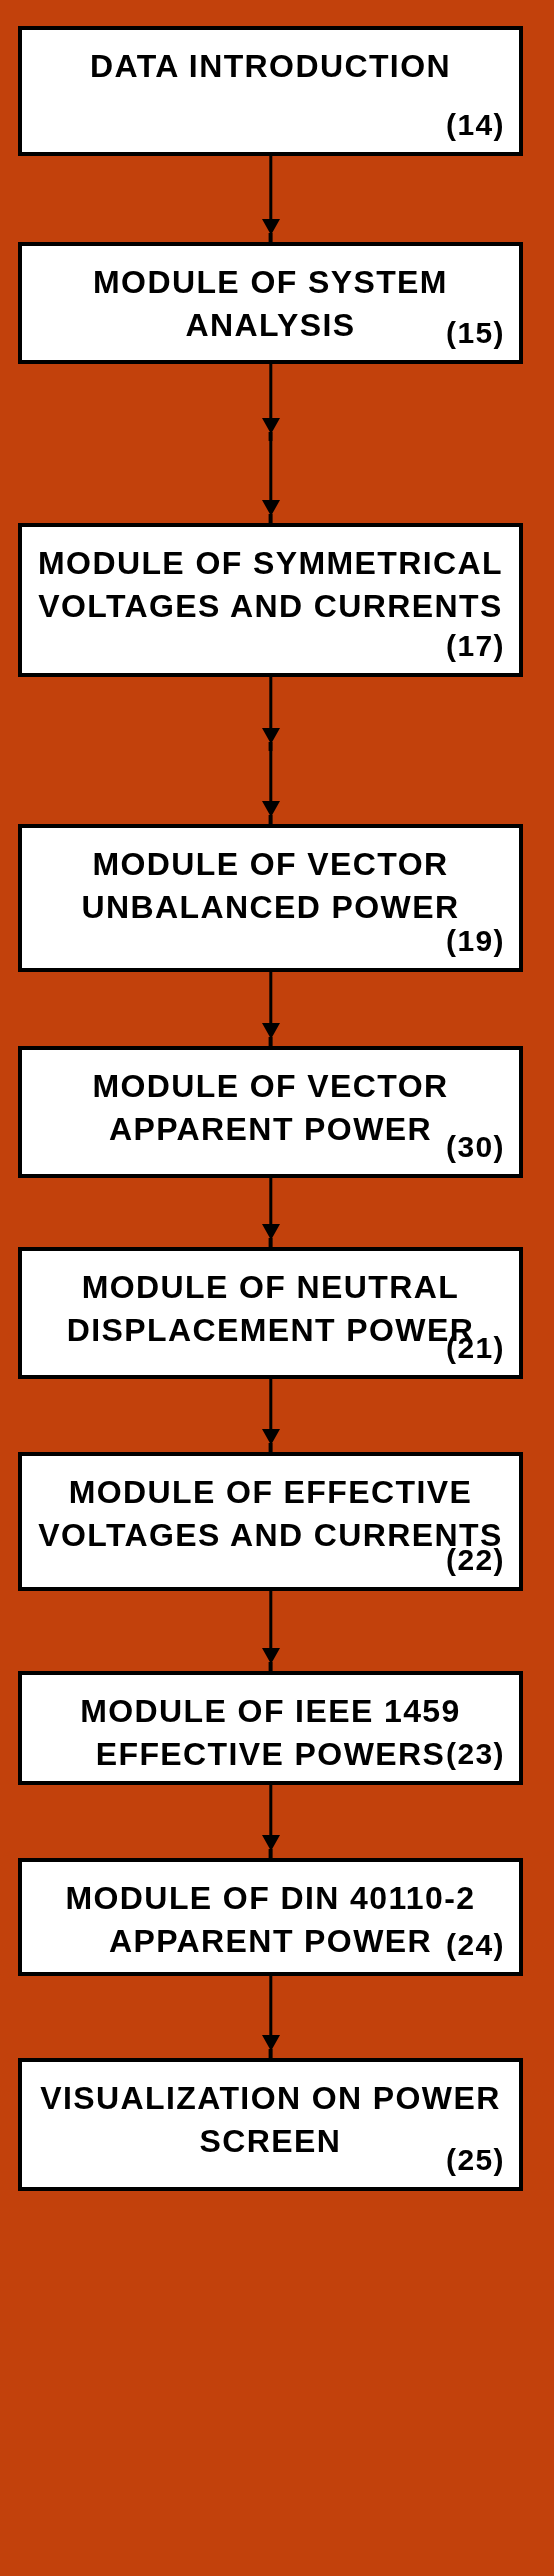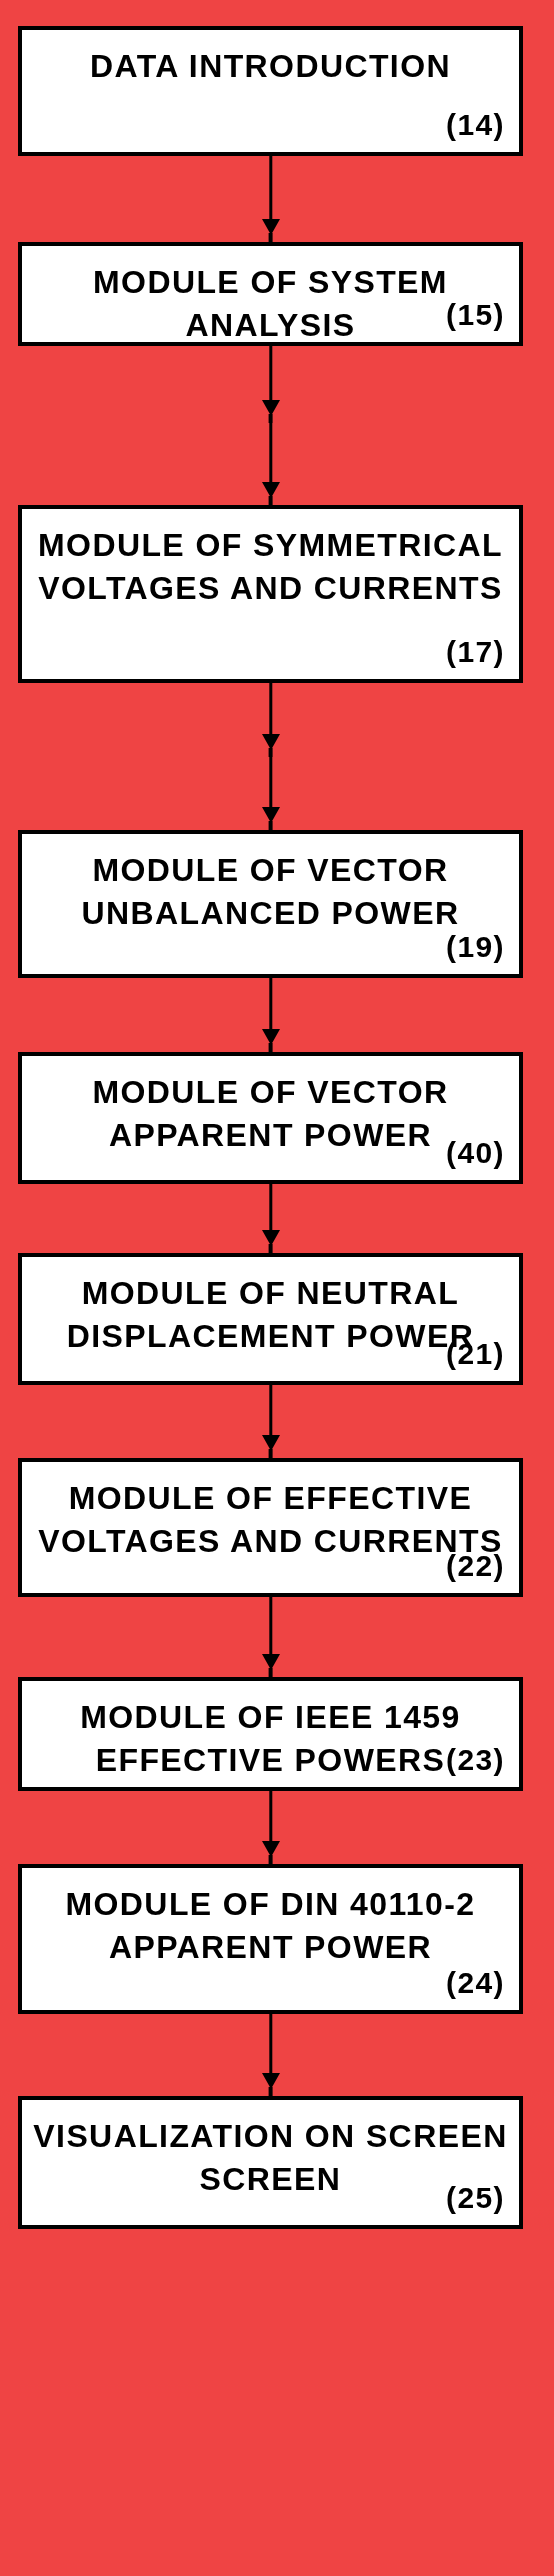--- a/index.html
+++ b/index.html
@@ -1,20 +1,20 @@
 <!DOCTYPE html>
 <html style="font-size:11px"><head>
 <meta charset="utf-8">
 <style>
   html,body{margin:0;padding:0;background:#ffffff;}
   .canvas{
     position:relative;
     width:555px;
     height:2576px;
-    background:#ef4444;
+    background:#c2410c;
     font-family:"Liberation Sans", sans-serif;
     overflow:hidden;
   }
   .flow-col{
     position:absolute;
     top:26px;
     left:18px;
     width:505px;
   }
   .flow-box{
@@ -38,23 +38,23 @@
   .eq-ref{
     position:absolute;
     right:14px;
     bottom:9.6px;
     font-weight:bold;
     font-size:30px;
     letter-spacing:1.4px;
     color:#000;
   }
   
-  .b1{height:130px}.b2{height:104px}.b3{height:139px}.b4{height:178px}
+  .b1{height:130px}.b2{height:122px}.b3{height:139px}.b4{height:154px}
   .b5{height:154px}.b6{height:148px}.b7{height:132px}.b8{height:132px}
-  .b9{height:139px}.b10{height:114px}.b11{height:150px}.b12{height:133px}
+  .b9{height:139px}.b10{height:114px}.b11{height:118px}.b12{height:133px}
   
   .connector{position:relative;width:27.5px;margin:0 auto;}
   .g1{height:86px}.g2{height:77px}.g3{height:82px}.g4{height:74px}
   .g5{height:73px}.g6{height:74px}.g7{height:69px}.g8{height:73px}
   .g9{height:80px}.g10{height:73px}.g11{height:82px}
   .arrow-stem{
     position:absolute;top:0;bottom:19px;left:50%;
     width:3.4px;transform:translateX(-50%);
     background:#000;
   }
@@ -143,21 +143,21 @@
       <div class="arrow-stem"></div>
       <div class="arrow-head"></div>
       <div class="arrow-tail"></div>
     </div>
 
     <div class="flow-box b7">
       <div class="box-title">
         <span>MODULE OF VECTOR</span>
         <span>APPARENT POWER</span>
       </div>
-      <div class="eq-ref">(40)</div>
+      <div class="eq-ref">(30)</div>
     </div>
 
     <div class="connector g7">
       <div class="arrow-stem"></div>
       <div class="arrow-head"></div>
       <div class="arrow-tail"></div>
     </div>
 
     <div class="flow-box b8">
       <div class="box-title">
@@ -210,21 +210,21 @@
     </div>
 
     <div class="connector g11">
       <div class="arrow-stem"></div>
       <div class="arrow-head"></div>
       <div class="arrow-tail"></div>
     </div>
 
     <div class="flow-box b12">
       <div class="box-title">
-        <span>VISUALIZATION ON SCREEN</span>
+        <span>VISUALIZATION ON POWER</span>
         <span>SCREEN</span>
       </div>
       <div class="eq-ref">(25)</div>
     </div>
 
   </div>
 </div>
 
 
 </body></html>

